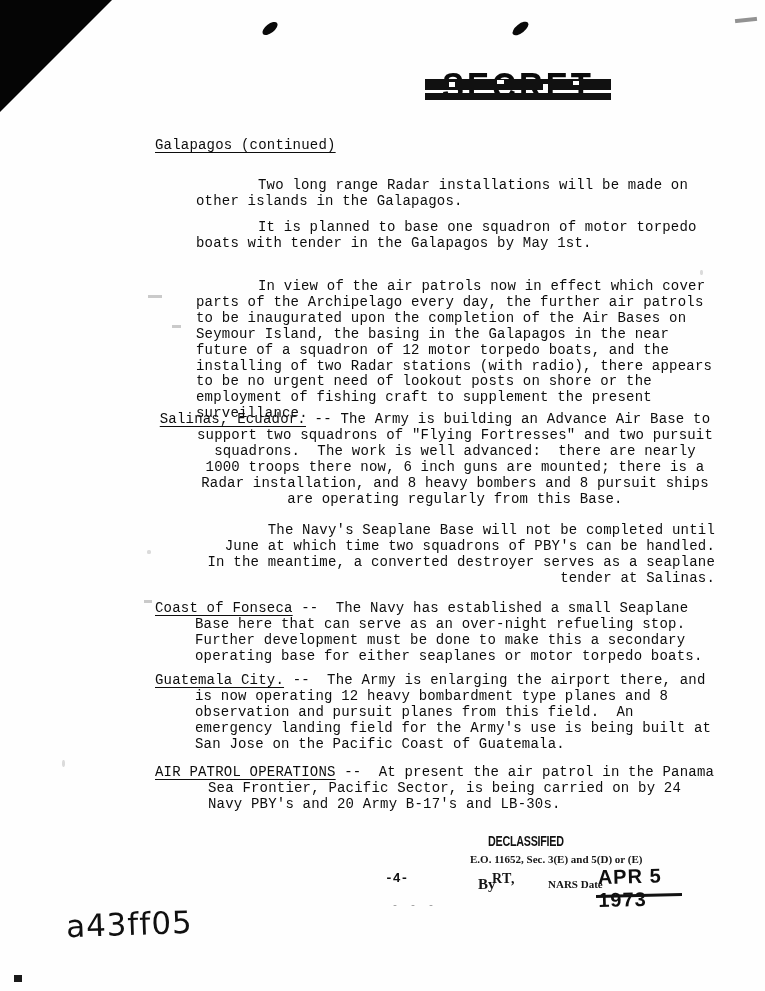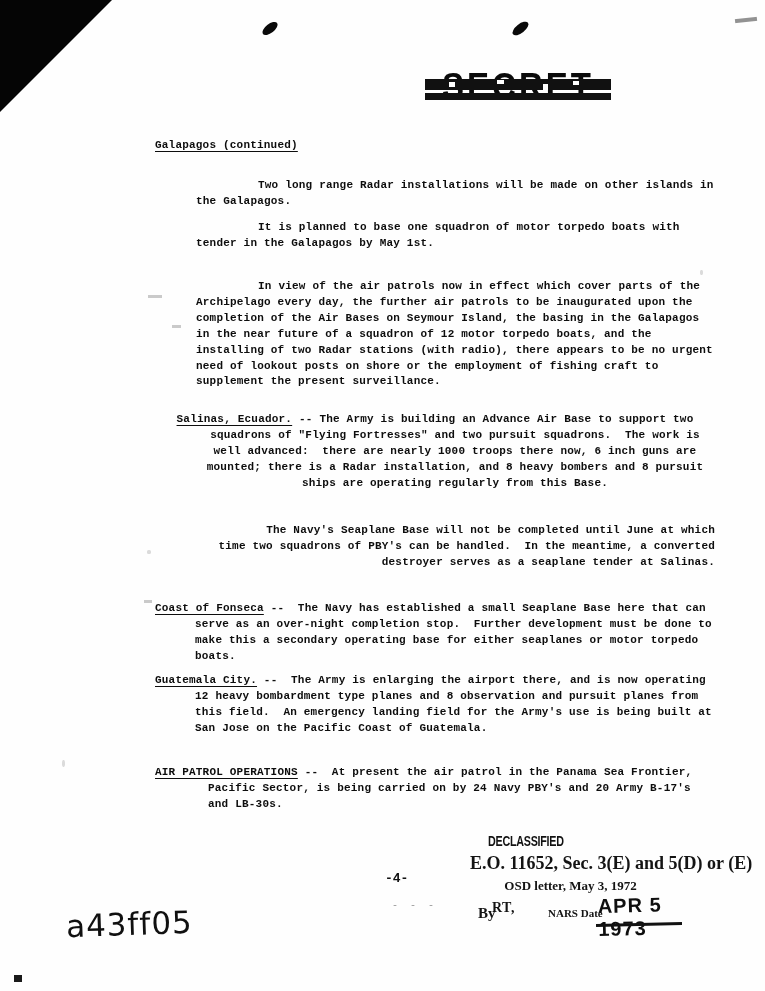--- a/index.html
+++ b/index.html
@@ -95,25 +95,25 @@
   }
 
   
   .doc-body {
     position: absolute;
     left: 0; top: 0;
     width: 765px;
   }
   .heading-line,
   .para {
-    font-size: 11px;
+    font-size: 14px;
     line-height: 15.9px;
     letter-spacing: .2px;
     white-space: pre-wrap;
-    font-weight: 700;
+    font-weight: 400;
   }
   .section {
     position: absolute;
     left: 155px;
     width: 560px;
   }
   
   .sec-head-para {
     text-indent: 0;
     padding-left: 40px;
@@ -159,21 +159,21 @@
     font-family: "Liberation Sans", sans-serif;
     font-weight: 700;
     font-size: 12.5px;
     letter-spacing: -0.3px;
     transform: scaleX(.86) scaleY(1.18);
     transform-origin: left center;
     margin-left: 18px;
     color: #121212;
   }
   .declass-eo {
-    font-size: 18px;
+    font-size: 11px;
     font-weight: 700;
     margin-top: 5px;
     white-space: nowrap;
   }
   .declass-osd {
     font-size: 13px;
     font-weight: 700;
     margin-top: 4px;
     text-align: center;
     padding-right: 14px;
@@ -266,40 +266,39 @@
     </div>
 
     <div class="section" style="top:412px;text-align:center;">
       <div class="para sec-head-para"><span class="first-seg underline">Salinas, Ecuador.</span><span> -- The Army is building an Advance Air Base to support two squadrons of "Flying Fortresses" and two pursuit squadrons.  The work is well advanced:  there are nearly 1000 troops there now, 6 inch guns are mounted; there is a Radar installation, and 8 heavy bombers and 8 pursuit ships are operating regularly from this Base.</span></div>
     </div>
     <div class="section" style="top:523px;text-align:right;">
       <div class="para indent-para">The Navy's Seaplane Base will not be completed until June at which time two squadrons of PBY's can be handled.  In the meantime, a converted destroyer serves as a seaplane tender at Salinas.</div>
     </div>
 
     <div class="section" style="top:601px;">
-      <div class="para sec-head-para"><span class="first-seg underline">Coast of Fonseca</span><span> --  The Navy has established a small Seaplane Base here that can serve as an over-night completion stop.  Further development must be done to make this a secondary operating base for either seaplanes or motor torpedo boats.</span></div>
+      <div class="para sec-head-para"><span class="first-seg underline">Coast of Fonseca</span><span> --  The Navy has established a small Seaplane Base here that can serve as an over-night refueling stop.  Further development must be done to make this a secondary operating base for either seaplanes or motor torpedo boats.</span></div>
     </div>
 
     <div class="section" style="top:673px;">
       <div class="para sec-head-para"><span class="first-seg underline">Guatemala City.</span><span> --  The Army is enlarging the airport there, and is now operating 12 heavy bombardment type planes and 8 observation and pursuit planes from this field.  An emergency landing field for the Army's use is being built at San Jose on the Pacific Coast of Guatemala.</span></div>
     </div>
 
     <div class="section" style="top:765px;">
       <div class="para sec-head-para" style="padding-left:53px;"><span class="first-seg underline" style="margin-left:-53px;">AIR PATROL OPERATIONS</span><span> --  At present the air patrol in the Panama Sea Frontier, Pacific Sector, is being carried on by 24 Navy PBY's and 20 Army B-17's and LB-30s.</span></div>
     </div>
 
   </div>
 
   <div class="page-number">-4-</div>
   <div class="faint-dots">- - -</div>
 
   <div class="declass">
     <div class="declass-title">DECLASSIFIED</div>
     <div class="declass-eo">E.O. 11652, Sec. 3(E) and 5(D) or (E)</div>
-    <div class="declass-osd">OSD letter, May 3, 1972</div>
     <div class="declass-sig">
       <span class="sig-by">By</span>
       <span class="sig-initials">RT,</span>
       <span class="sig-nars">NARS Date</span>
       <span class="sig-date">APR  5 1973</span>
       <span class="sig-rule"></span>
     </div>
   </div>
 
   <div class="handwritten">a43ff05</div>

